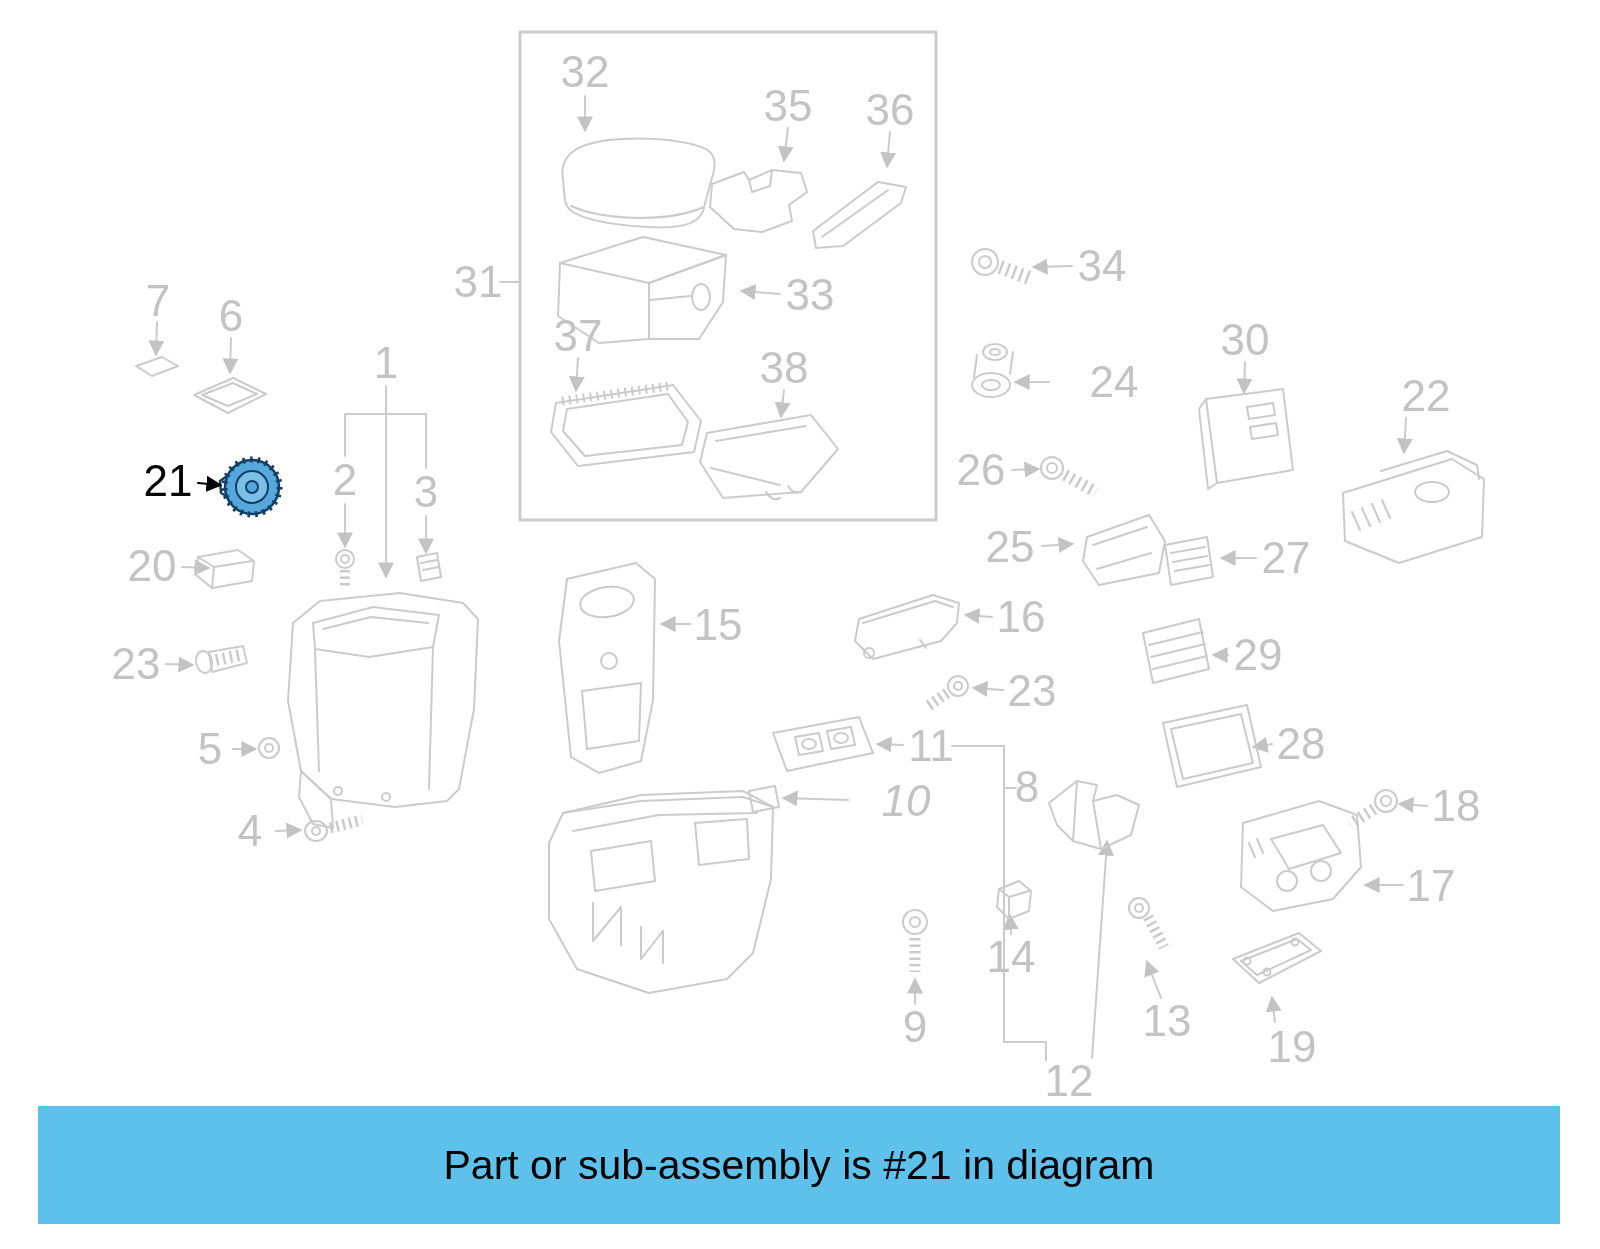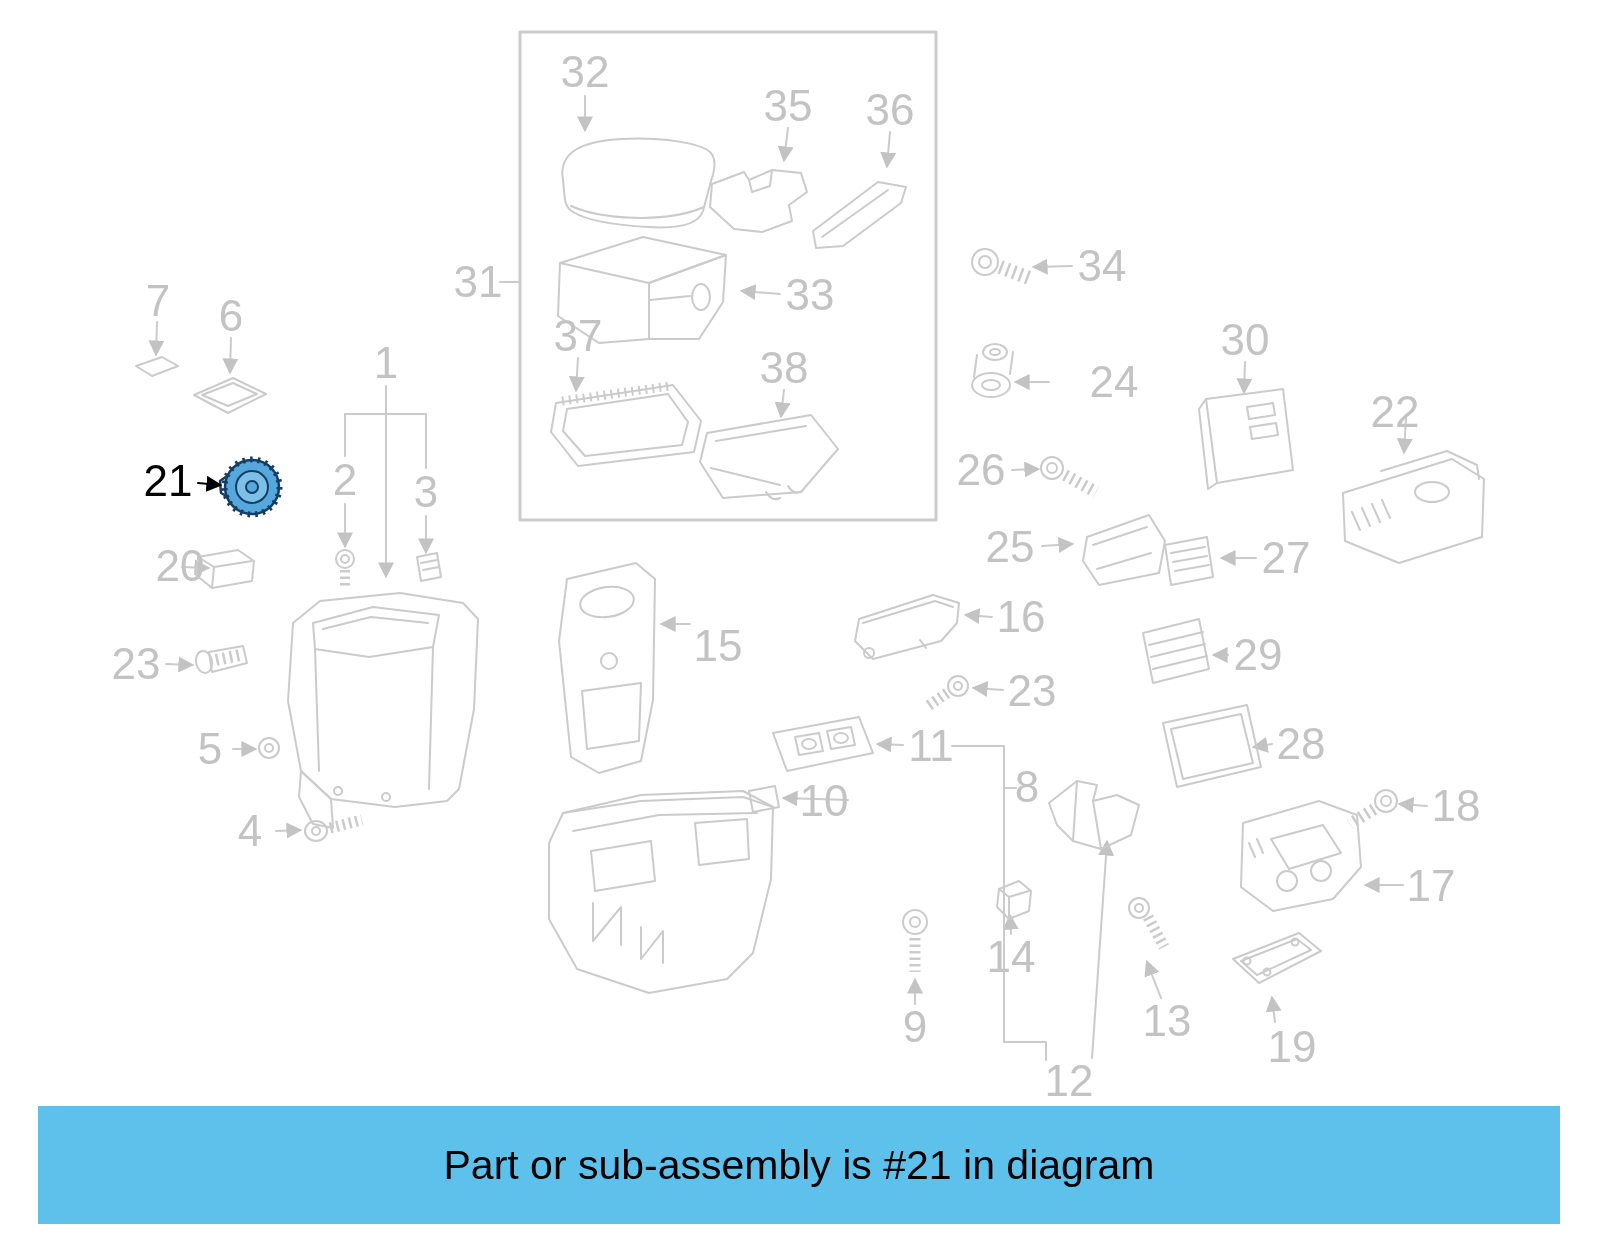--- a/index.html
+++ b/index.html
@@ -304,38 +304,38 @@
       <span class="part-label" style="left: 890px; top: 110px;">36</span>
       <span class="part-label" style="left: 478px; top: 282px;">31</span>
       <span class="part-label" style="left: 810px; top: 295px;">33</span>
       <span class="part-label" style="left: 578px; top: 336px;">37</span>
       <span class="part-label" style="left: 784px; top: 368px;">38</span>
       <span class="part-label" style="left: 1102px; top: 266px;">34</span>
       <span class="part-label" style="left: 158px; top: 301px;">7</span>
       <span class="part-label" style="left: 231px; top: 316px;">6</span>
       <span class="part-label" style="left: 1245px; top: 340px;">30</span>
       <span class="part-label" style="left: 1078px; top: 382px; margin-left: 36px;">24</span>
-      <span class="part-label" style="left: 1395px; top: 396px; margin-top: 16px;">22</span>
+      <span class="part-label" style="left: 1426px; top: 396px;">22</span>
       <span class="part-label" style="left: 386px; top: 363px;">1</span>
       <span class="part-label" style="left: 345px; top: 480px;">2</span>
       <span class="part-label" style="left: 426px; top: 492px;">3</span>
       <span class="part-label emphasis" style="left: 168px; top: 481px;">21</span>
       <span class="part-label" style="left: 981px; top: 470px;">26</span>
-      <span class="part-label" style="left: 152px; top: 566px; margin-left: 28px;">20</span>
+      <span class="part-label" style="left: 152px; top: 566px;">20</span>
       <span class="part-label" style="left: 1010px; top: 547px;">25</span>
       <span class="part-label" style="left: 1286px; top: 558px;">27</span>
-      <span class="part-label" style="left: 718px; top: 625px; margin-top: 21px;">15</span>
+      <span class="part-label" style="left: 718px; top: 625px;">15</span>
       <span class="part-label" style="left: 1021px; top: 617px;">16</span>
       <span class="part-label" style="left: 1258px; top: 655px;">29</span>
       <span class="part-label" style="left: 136px; top: 664px;">23</span>
       <span class="part-label" style="left: 1032px; top: 691px;">23</span>
       <span class="part-label" style="left: 1301px; top: 744px;">28</span>
       <span class="part-label" style="left: 210px; top: 749px;">5</span>
       <span class="part-label" style="left: 931px; top: 746px;">11</span>
-      <span class="part-label" style="left: 824px; top: 801px;">10</span>
+      <span class="part-label" style="left: 906px; top: 801px; font-style: italic;">10</span>
       <span class="part-label" style="left: 1027px; top: 787px;">8</span>
       <span class="part-label" style="left: 250px; top: 831px;">4</span>
       <span class="part-label" style="left: 1456px; top: 806px;">18</span>
       <span class="part-label" style="left: 1431px; top: 886px;">17</span>
       <span class="part-label" style="left: 915px; top: 1027px;">9</span>
       <span class="part-label" style="left: 1011px; top: 957px;">14</span>
       <span class="part-label" style="left: 1167px; top: 1021px;">13</span>
       <span class="part-label" style="left: 1276px; top: 1047px; margin-left: 16px;">19</span>
       <span class="part-label" style="left: 1069px; top: 1081px;">12</span>
     </div>

